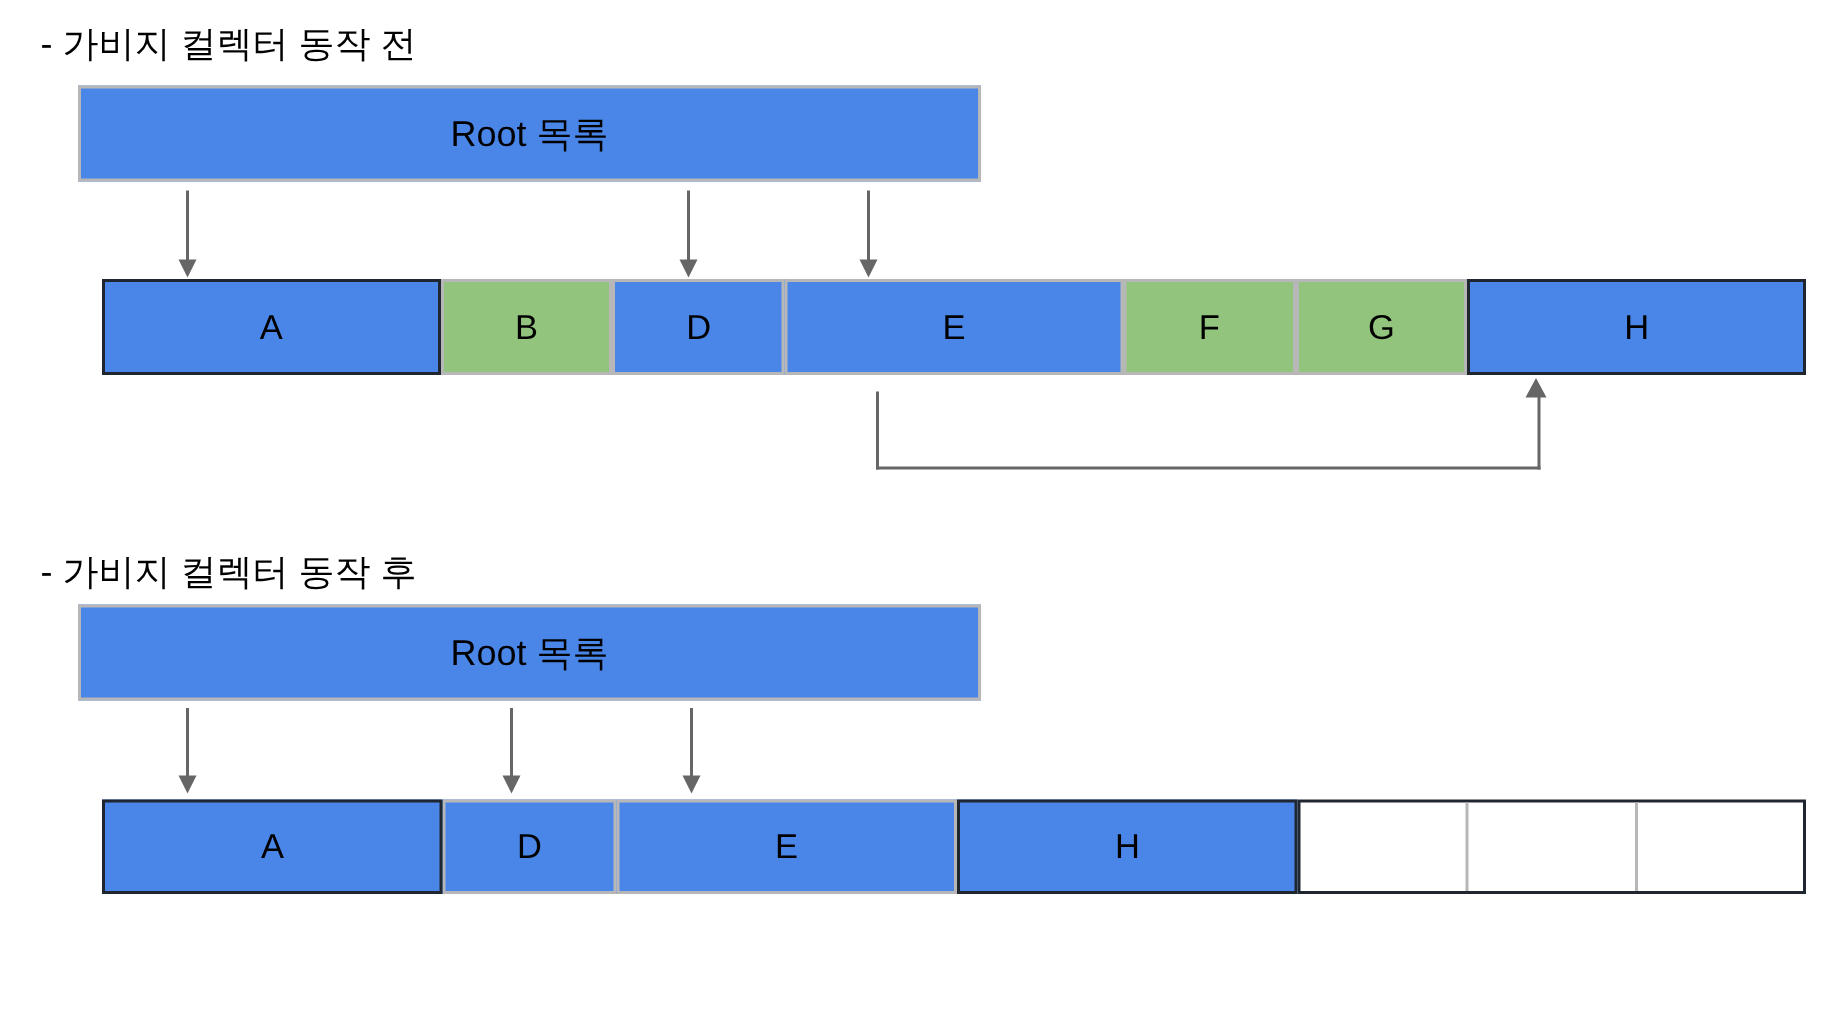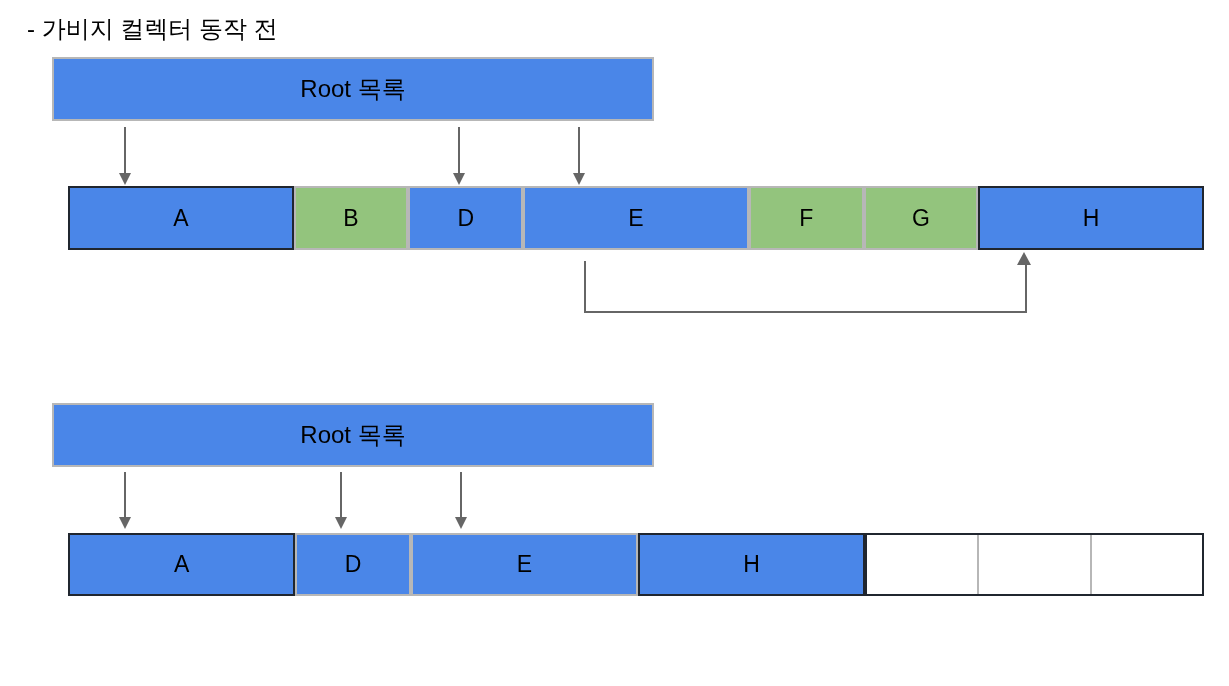--- a/index.html
+++ b/index.html
@@ -128,20 +128,21 @@
       <div class="block fill-blue border-light" style="flex: 2 1 0%;">E</div>
       <div class="block fill-green border-light" style="flex: 1 1 0%;">F</div>
       <div class="block fill-green border-light" style="flex: 1 1 0%;">G</div>
       <div class="block fill-blue border-dark" style="flex: 2 1 0%;">H</div>
     </div>
 
   <div class="connector conn-s0" style="left: 584px; width: 443px;">
     <span class="arrowhead"></span>
   </div>
 
+  <div class="section-title" style="top:365px;">- 가비지 컬렉터 동작 후</div>
 
   <div class="root-box" style="top:403px;">
     <span>Root 목록</span>
   </div>
 
   <div>
       <div class="darrow s1" style="left: 124px;"></div>
       <div class="darrow s1" style="left: 340px;"></div>
       <div class="darrow s1" style="left: 460px;"></div>
     </div>

